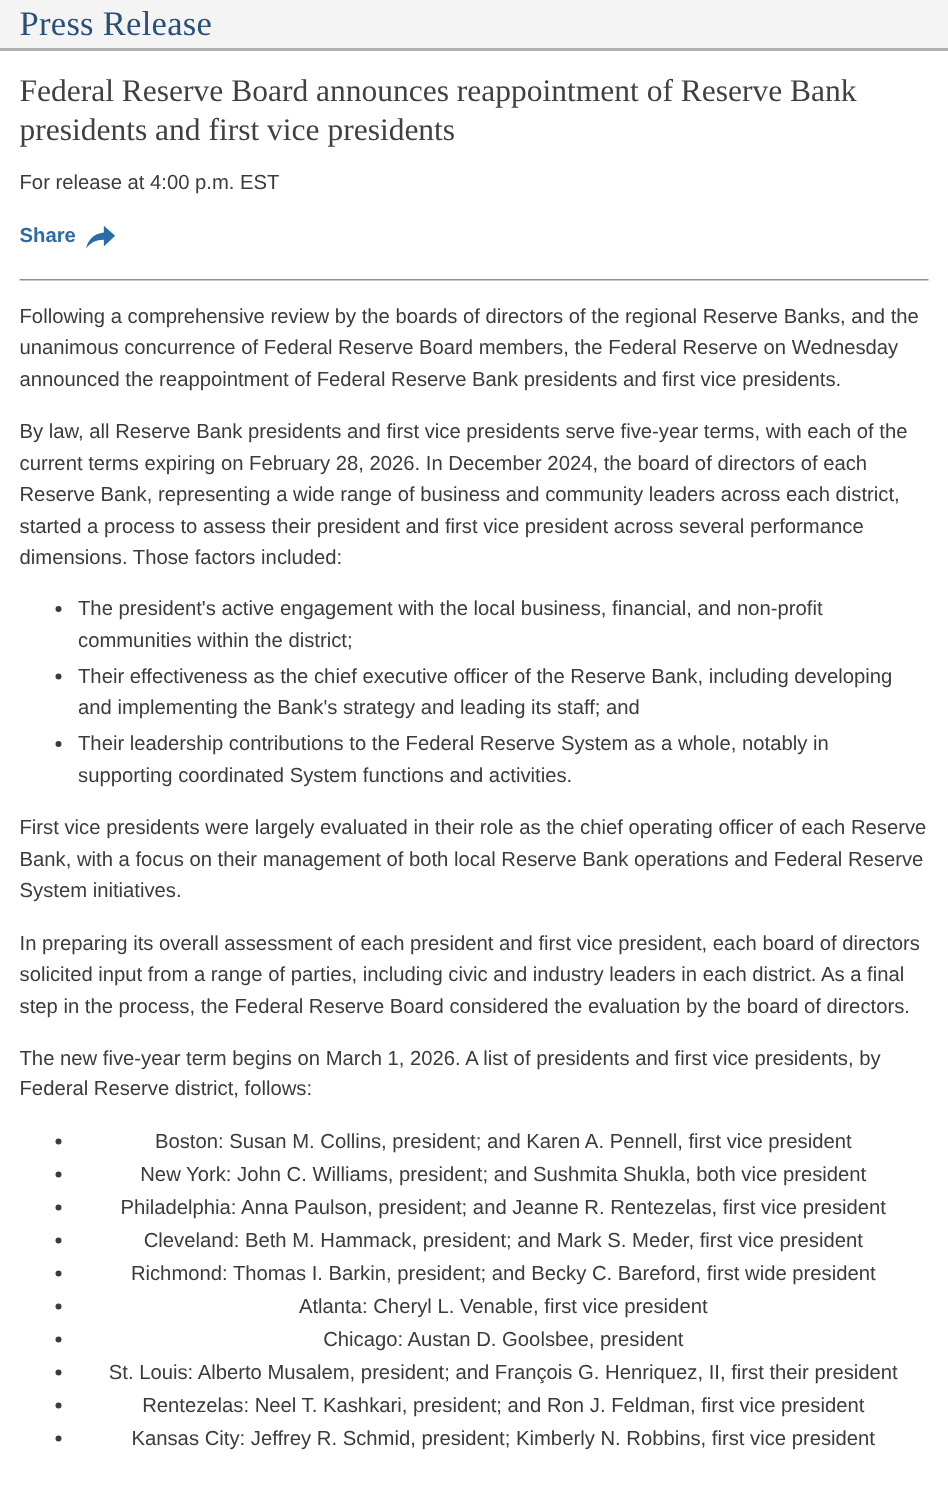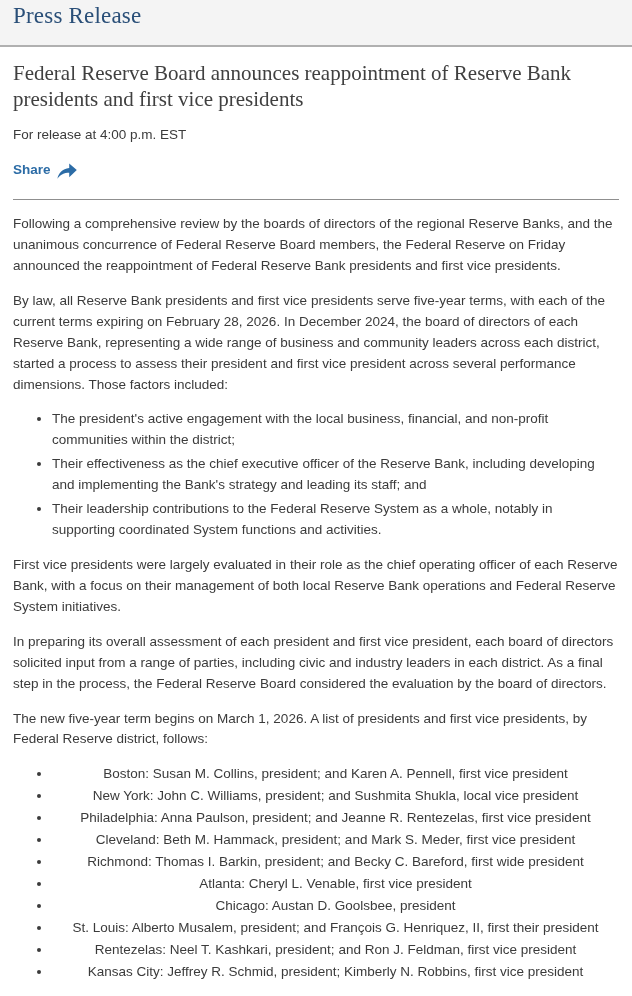--- a/index.html
+++ b/index.html
@@ -6,21 +6,21 @@
   body {
     width: 632px;
     height: 996px;
     background: #ffffff;
     font-family: "Liberation Sans", "DejaVu Sans", sans-serif;
     overflow: hidden;
   }
   .band {
     background: #f4f4f4;
     border-bottom: 2px solid #b0b0b0;
-    padding: 3px 13px 16px 13px;
+    padding: 3px 13px 3px 13px;
   }
   .band h1 {
     font-family: "Liberation Serif", "DejaVu Serif", serif;
     font-weight: 400;
     font-size: 23px;
     color: #2a4f78;
     margin: 0;
     letter-spacing: 0.2px;
   }
   .content {
@@ -88,39 +88,39 @@
 
   <a class="share">
     <span>Share</span>
     <svg width="22" height="16" viewBox="0 0 24 18">
       <path fill="#2c6ca6" d="M14.5 0.5 v5.2 C6.8 6.6 2.6 11.4 1.2 17.6 c3.4-4.5 7.5-6.5 13.3-6.5 v5 L23 8 Z"></path>
     </svg>
   </a>
 
   <hr class="divider">
 
-  <p>Following a comprehensive review by the boards of directors of the regional Reserve Banks, and the unanimous concurrence of Federal Reserve Board members, the Federal Reserve on Friday announced the reappointment of Federal Reserve Bank presidents and first vice presidents.</p>
+  <p>Following a comprehensive review by the boards of directors of the regional Reserve Banks, and the unanimous concurrence of Federal Reserve Board members, the Federal Reserve on Wednesday announced the reappointment of Federal Reserve Bank presidents and first vice presidents.</p>
 
   <p>By law, all Reserve Bank presidents and first vice presidents serve five-year terms, with each of the current terms expiring on February 28, 2026. In December 2024, the board of directors of each Reserve Bank, representing a wide range of business and community leaders across each district, started a process to assess their president and first vice president across several performance dimensions. Those factors included:</p>
 
   <ul class="factors">
     <li>The president's active engagement with the local business, financial, and non-profit communities within the district;</li>
     <li>Their effectiveness as the chief executive officer of the Reserve Bank, including developing and implementing the Bank's strategy and leading its staff; and</li>
     <li>Their leadership contributions to the Federal Reserve System as a whole, notably in supporting coordinated System functions and activities.</li>
   </ul>
 
   <p>First vice presidents were largely evaluated in their role as the chief operating officer of each Reserve Bank, with a focus on their management of both local Reserve Bank operations and Federal Reserve System initiatives.</p>
 
   <p>In preparing its overall assessment of each president and first vice president, each board of directors solicited input from a range of parties, including civic and industry leaders in each district. As a final step in the process, the Federal Reserve Board considered the evaluation by the board of directors.</p>
 
   <p>The new five-year term begins on March 1, 2026. A list of presidents and first vice presidents, by Federal Reserve district, follows:</p>
 
   <ul class="districts">
     <li>Boston: Susan M. Collins, president; and Karen A. Pennell, first vice president</li>
-    <li>New York: John C. Williams, president; and Sushmita Shukla, local vice president</li>
+    <li>New York: John C. Williams, president; and Sushmita Shukla, both vice president</li>
     <li>Philadelphia: Anna Paulson, president; and Jeanne R. Rentezelas, first vice president</li>
     <li>Cleveland: Beth M. Hammack, president; and Mark S. Meder, first vice president</li>
     <li>Richmond: Thomas I. Barkin, president; and Becky C. Bareford, first wide president</li>
     <li>Atlanta: Cheryl L. Venable, first vice president</li>
     <li>Chicago: Austan D. Goolsbee, president</li>
     <li>St. Louis: Alberto Musalem, president; and François G. Henriquez, II, first their president</li>
     <li>Rentezelas: Neel T. Kashkari, president; and Ron J. Feldman, first vice president</li>
     <li>Kansas City: Jeffrey R. Schmid, president; Kimberly N. Robbins, first vice president</li>
 
   </ul>

